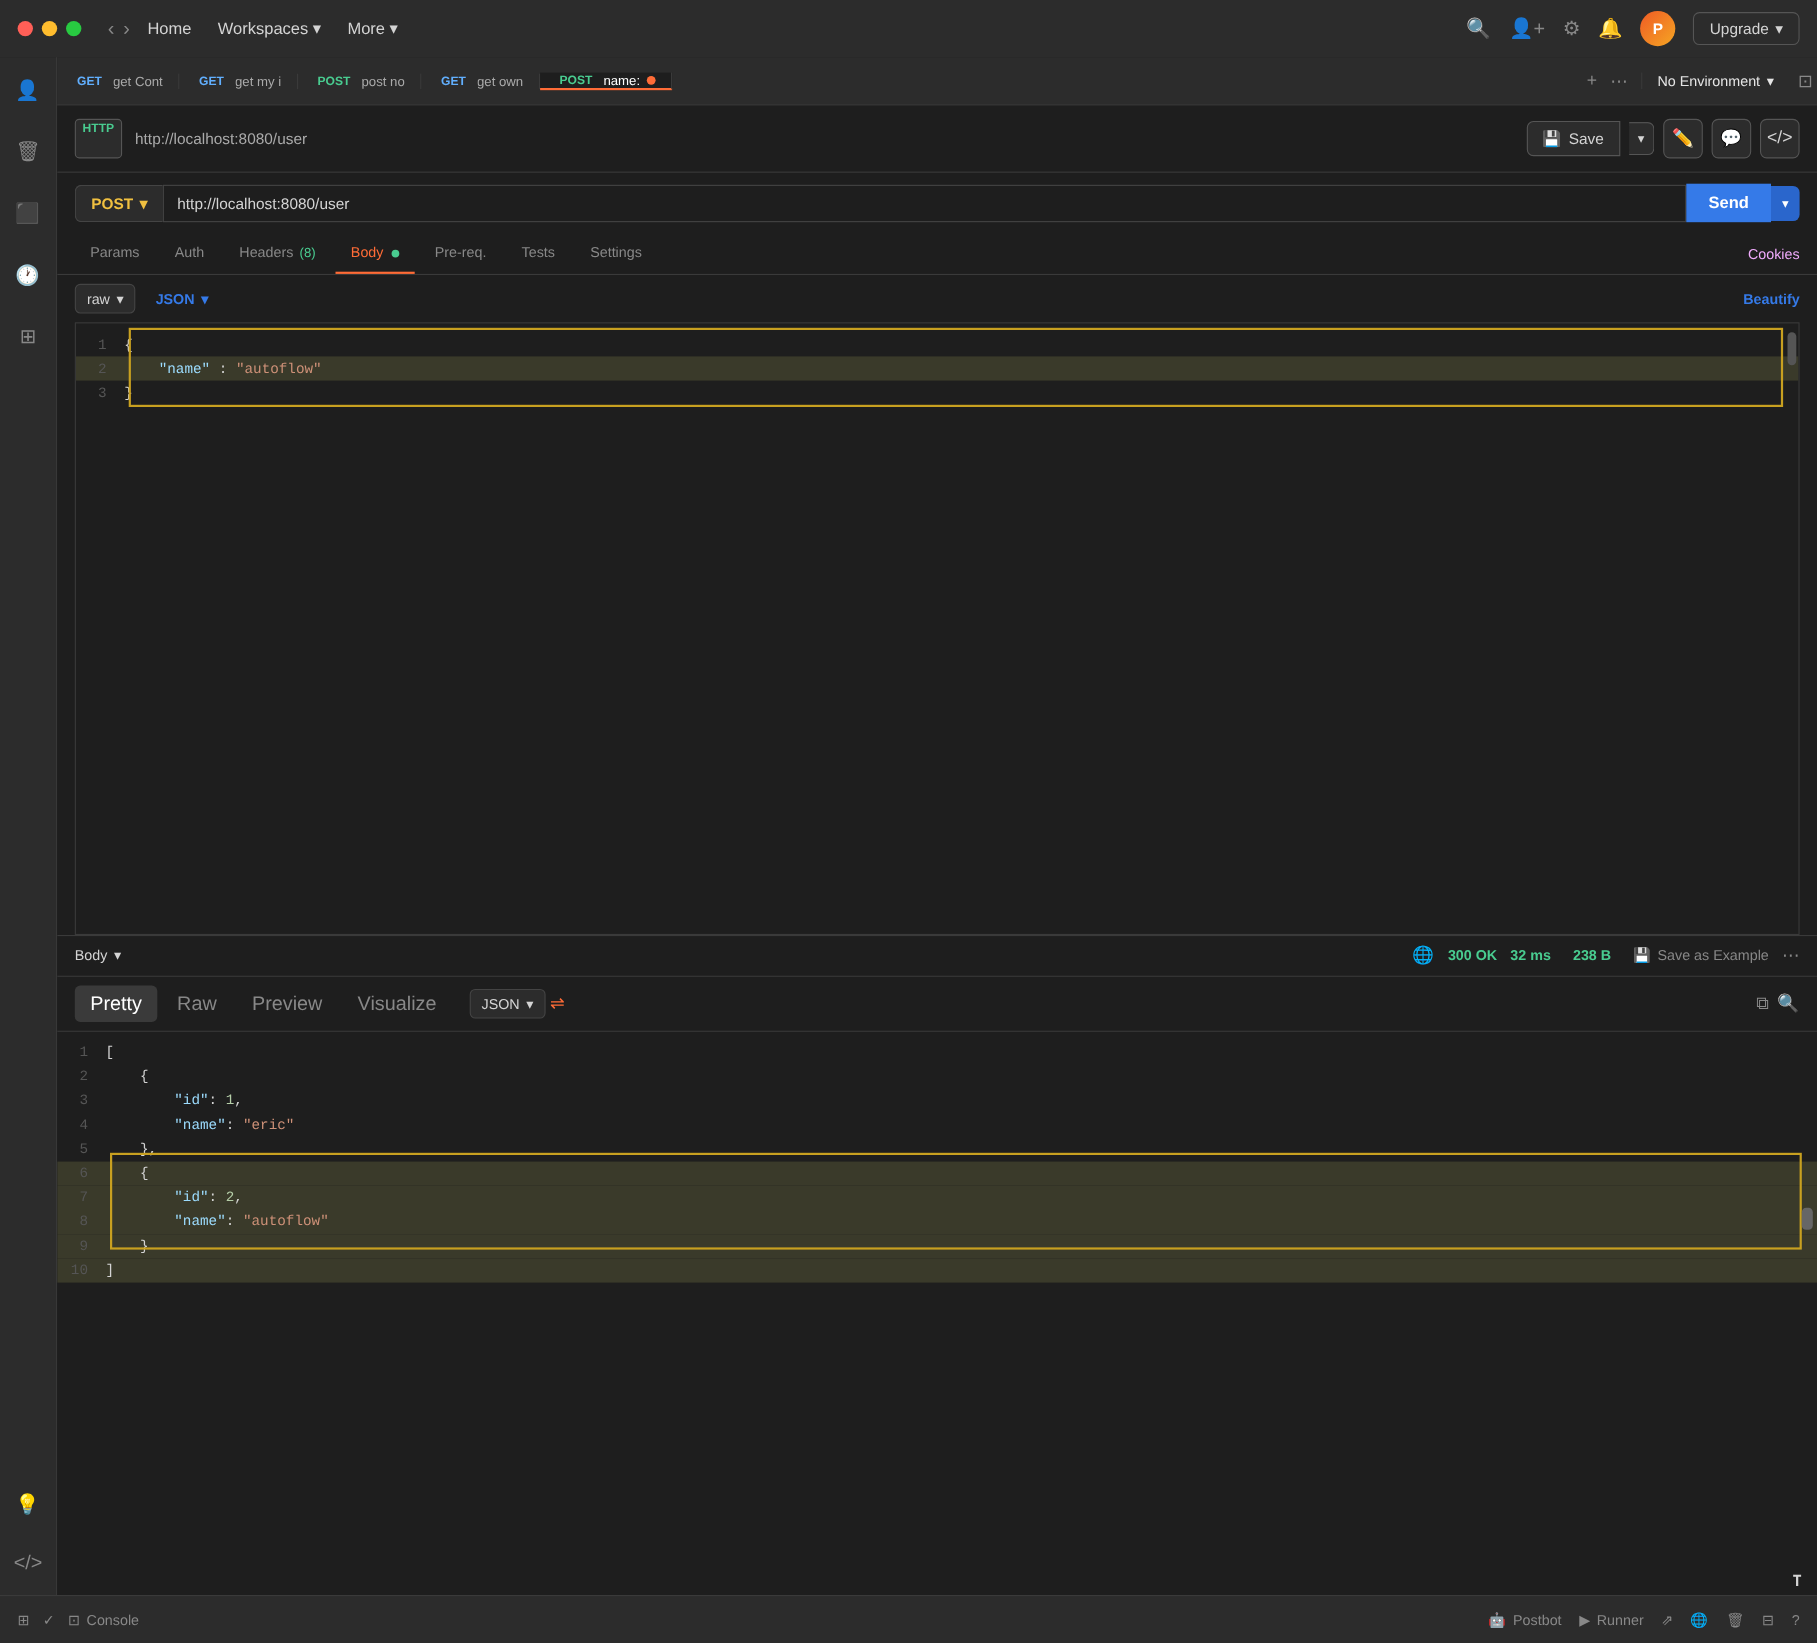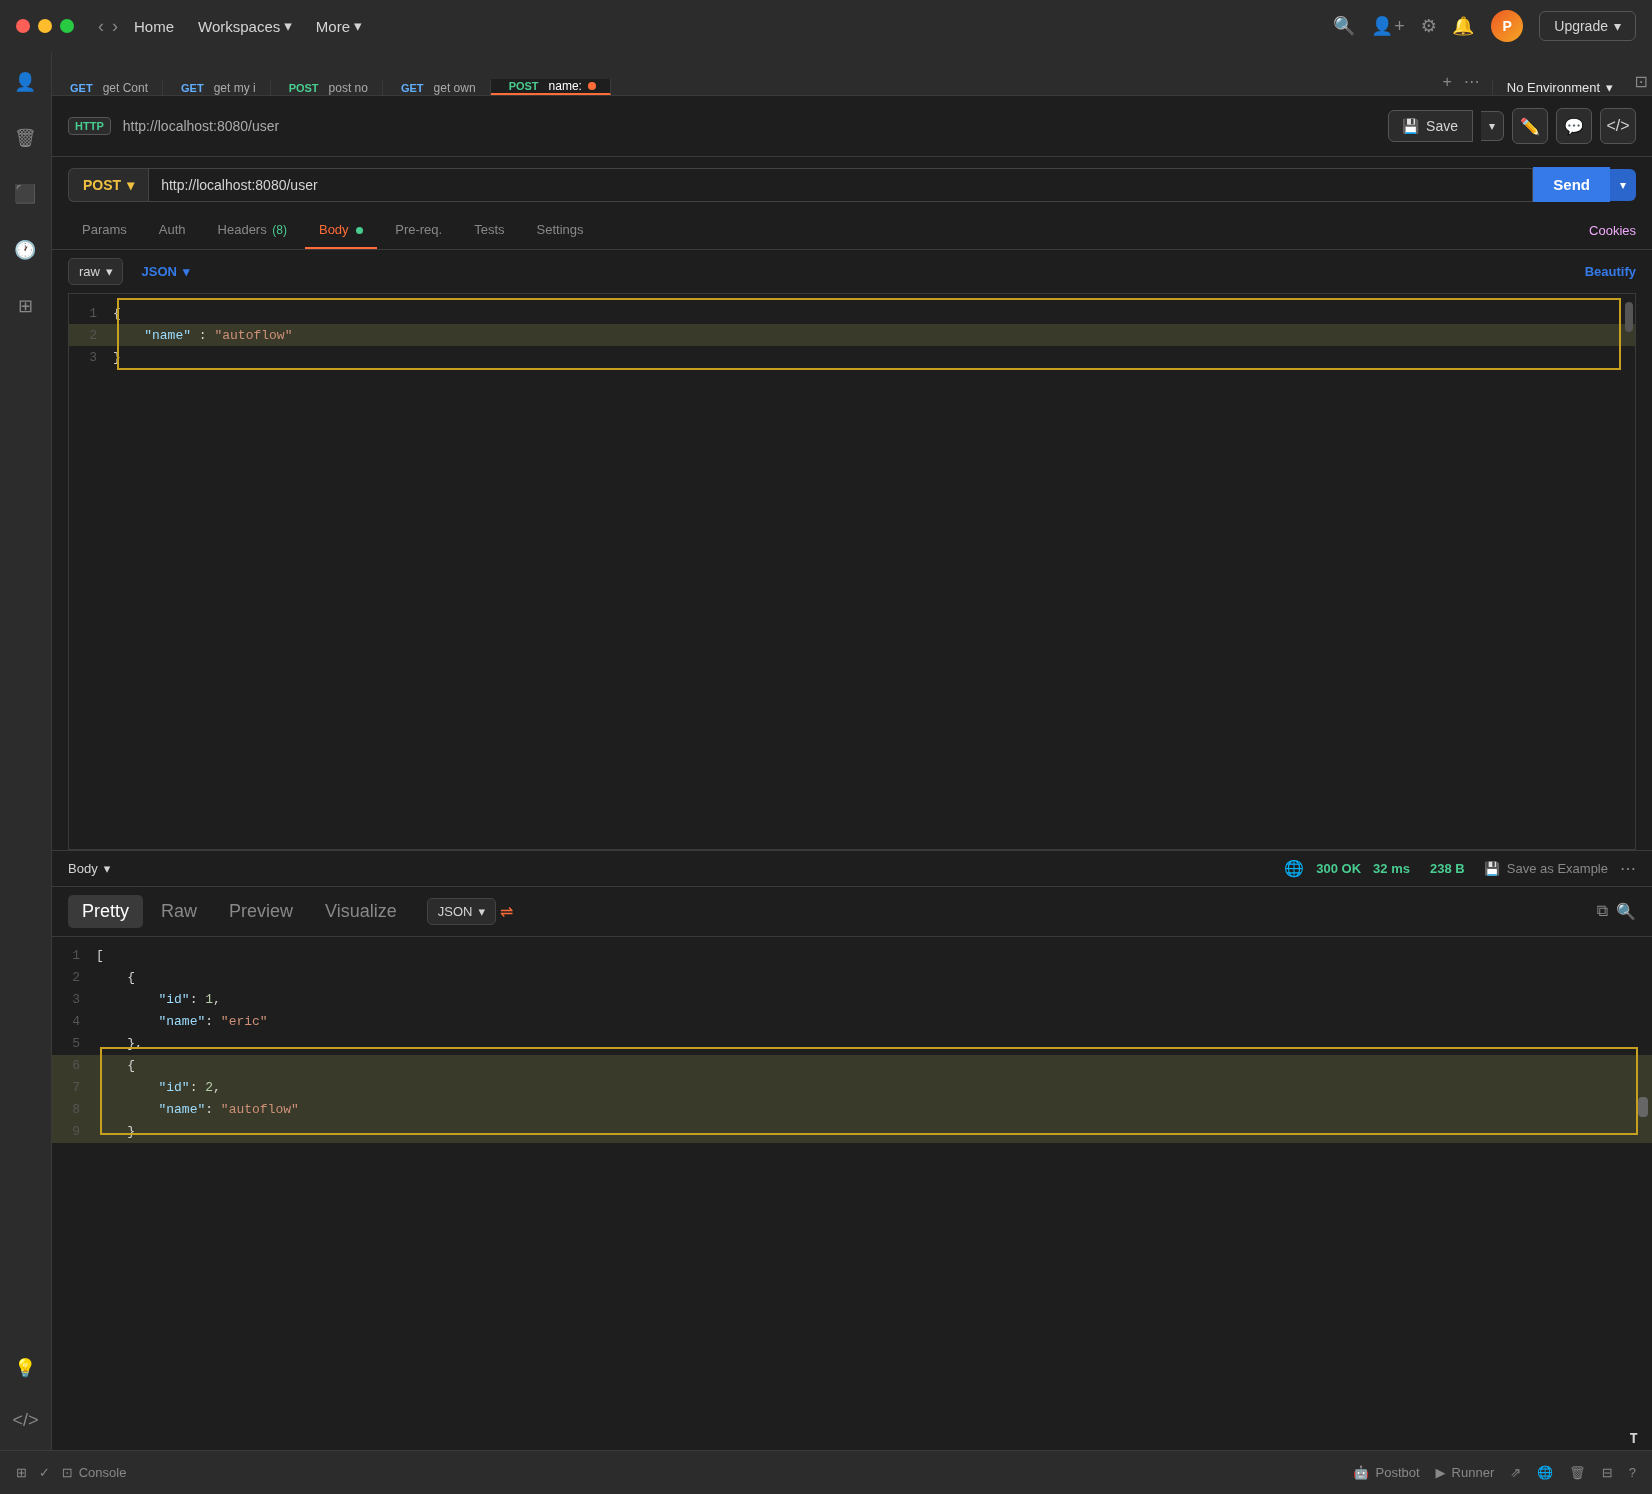--- a/index.html
+++ b/index.html
@@ -96,21 +96,21 @@
       align-items: center;
       justify-content: center;
       border-radius: 6px;
     }
     .sidebar-icon.active { color: #ff6c37; }
     .sidebar-bottom { margin-top: auto; display: flex; flex-direction: column; align-items: center; gap: 16px; }
 
     
     .tabs-bar {
       display: flex;
-      align-items: flex-end;
+      align-items: center;
       background: #2c2c2c;
       border-bottom: 1px solid #3a3a3a;
       height: 44px;
       overflow: hidden;
     }
     .tab {
       display: flex;
       align-items: center;
       padding: 0 14px;
       gap: 6px;
@@ -164,21 +164,20 @@
       flex: 1;
       background: #1e1e1e;
       display: flex;
       flex-direction: column;
       overflow: hidden;
     }
 
     
     .request-header {
       display: flex;
-      align-items: center;
       padding: 12px 16px;
       gap: 12px;
       border-bottom: 1px solid #3a3a3a;
     }
     .request-title {
       color: #aaa;
       font-size: 14px;
       display: flex;
       align-items: center;
       gap: 8px;
@@ -751,20 +750,24 @@
             <div class="resp-line highlighted">
               <span class="line-num">8</span>
               <span class="line-content">&nbsp;&nbsp;&nbsp;&nbsp;&nbsp;&nbsp;&nbsp;&nbsp;<span class="json-key">"name"</span><span class="json-comma">: </span><span class="json-str">"autoflow"</span></span>
             </div>
 
             <div class="resp-line highlighted">
               <span class="line-num">9</span>
               <span class="line-content">&nbsp;&nbsp;&nbsp;&nbsp;<span class="json-brace">}</span></span>
             </div>
 
+            <div class="resp-line highlighted">
+              <span class="line-num">10</span>
+              <span class="line-content"><span class="json-brace">]</span></span>
+            </div>
           </div>
 
           <div class="highlight-box" style="left: 48px; top: 110px; right: 14px; height: 88px;"></div>
 
           <div style="position:absolute; right:4px; top:160px; width:10px; height:20px; background:#666; border-radius:4px;"></div>
 
           <div style="position:absolute; right:14px; bottom:4px; color:#d4d4d4; font-size:14px; font-weight:bold; font-family:monospace;">T</div>
         </div>
       </div>
     </div>

